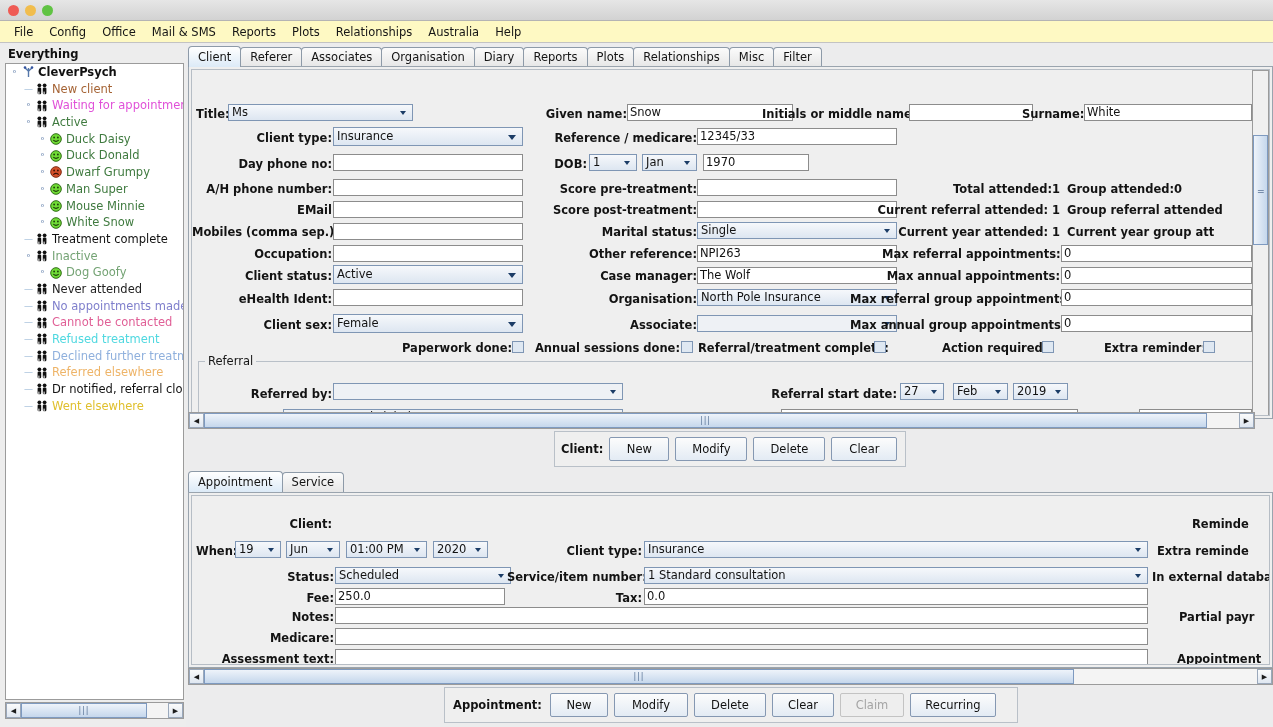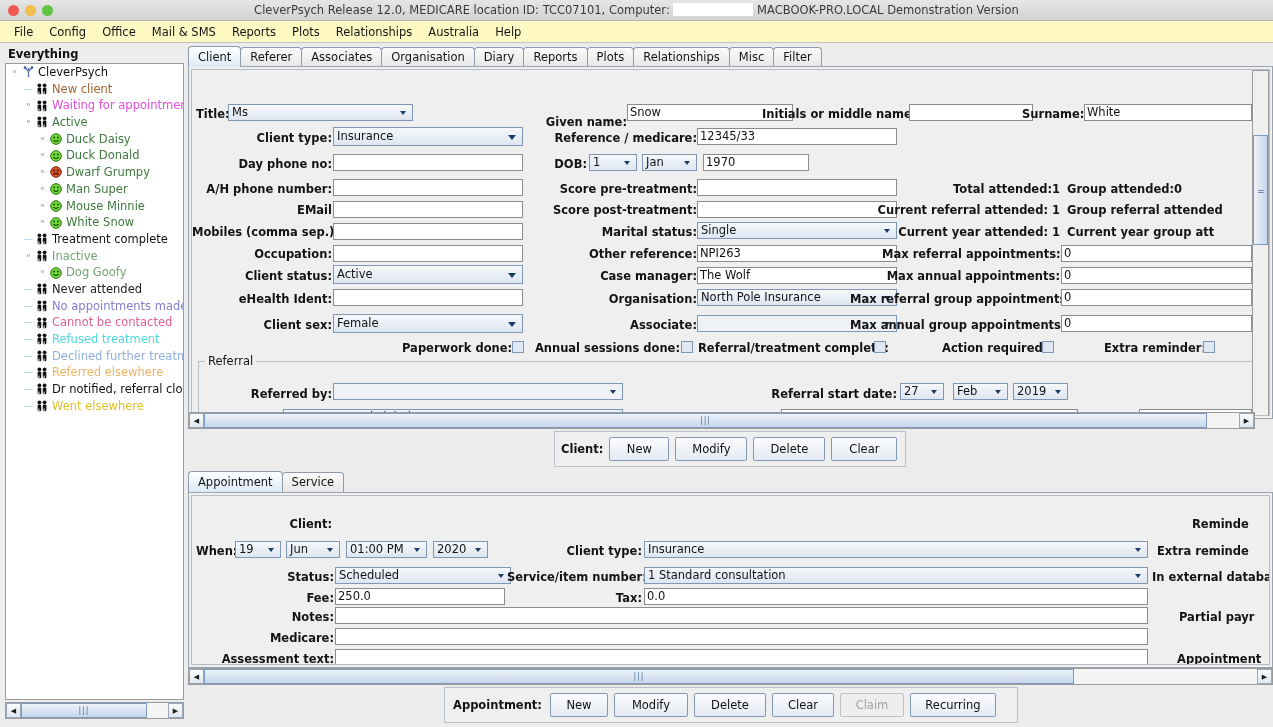--- a/index.html
+++ b/index.html
@@ -201,25 +201,20 @@
 <body>
 
 <div class="app">
 
   <div class="titlebar">
     <div class="tl-lights">
       <i class="tl-close"></i>
       <i class="tl-min"></i>
       <i class="tl-max"></i>
     </div>
-    <div class="tl-title">
-      <span>CleverPsych Release 12.0, MEDICARE location ID: TCC07101, Computer:</span>
-      <span class="redact"></span>
-      <span>MACBOOK-PRO.LOCAL Demonstration Version</span>
-    </div>
   </div>
 
   <div class="menubar">
     <span>File</span>
     <span>Config</span>
     <span>Office</span>
     <span>Mail &amp; SMS</span>
     <span>Reports</span>
     <span>Plots</span>
     <span>Relationships</span>
@@ -233,21 +228,21 @@
         <div class="tnode" style="padding-left: 2px;">
           <span class="hndl">⚬</span>
           <span class="ticon">
             <svg width="11" height="12">
               <path d="M5.5 2 L5.5 11" stroke="#5577aa" stroke-width="1.4"></path>
               <path d="M1.5 1.5 L5.5 5 L9.5 1.5" stroke="#5577aa" stroke-width="1.4" fill="none"></path>
               <circle cx="2" cy="1.5" r="1.3" fill="#33539e"></circle>
               <circle cx="9" cy="1.5" r="1.3" fill="#33539e"></circle>
             </svg>
           </span>
-          <span class="tlabel" style="color: rgb(17, 17, 17);">CleverPsych</span>
+          <span class="tlabel" style="color: rgb(17, 17, 17); font-weight: bold;">CleverPsych</span>
         </div>
         <div class="tnode" style="padding-left: 16px;">
           <span class="hndl"><span style="color:#9dbbd8">—</span></span>
           <span class="ticon">
             <svg width="12" height="12">
               <circle cx="3.4" cy="2.3" r="1.9" fill="#111"></circle>
               <rect x="1.6" y="4.6" width="3.6" height="6.6" rx="1.2" fill="#111"></rect>
               <circle cx="8.6" cy="2.3" r="1.9" fill="#111"></circle>
               <rect x="6.8" y="4.6" width="3.6" height="6.6" rx="1.2" fill="#111"></rect>
               <rect x="2.4" y="8.6" width="1" height="2.8" fill="#fff"></rect>
@@ -531,21 +526,21 @@
         <div class="tab">Relationships</div>
         <div class="tab">Misc</div>
         <div class="tab">Filter</div>
       </div>
 
     <div class="panel cpanel">
       <div class="inner">
 
         <div class="lbl" style="left:4px;top:36px;width:32px">Title:</div>
         <div class="cmb sm" style="left:36px;top:34px;width:185px">Ms</div>
-        <div class="lbl" style="left:350px;top:44px;width:85px">Given name:</div>
+        <div class="lbl" style="left:350px;top:36px;width:85px">Given name:</div>
         <div class="txt" style="left:435px;top:34px;width:166px">Snow</div>
         <div class="lbl" style="left:570px;top:36px;width:145px">Initials or middle names:</div>
         <div class="txt" style="left:717px;top:34px;width:124px"></div>
         <div class="lbl" style="left:830px;top:36px;width:62px">Surname:</div>
         <div class="txt" style="left:892px;top:34px;width:168px">White</div>
 
         <div class="lbl" style="left:40px;top:60px;width:100px">Client type:</div>
         <div class="cmb" style="left:141px;top:57px;width:190px">Insurance</div>
         <div class="lbl" style="left:350px;top:60px;width:155px">Reference / medicare:</div>
         <div class="txt" style="left:505px;top:58px;width:200px">12345/33</div>

